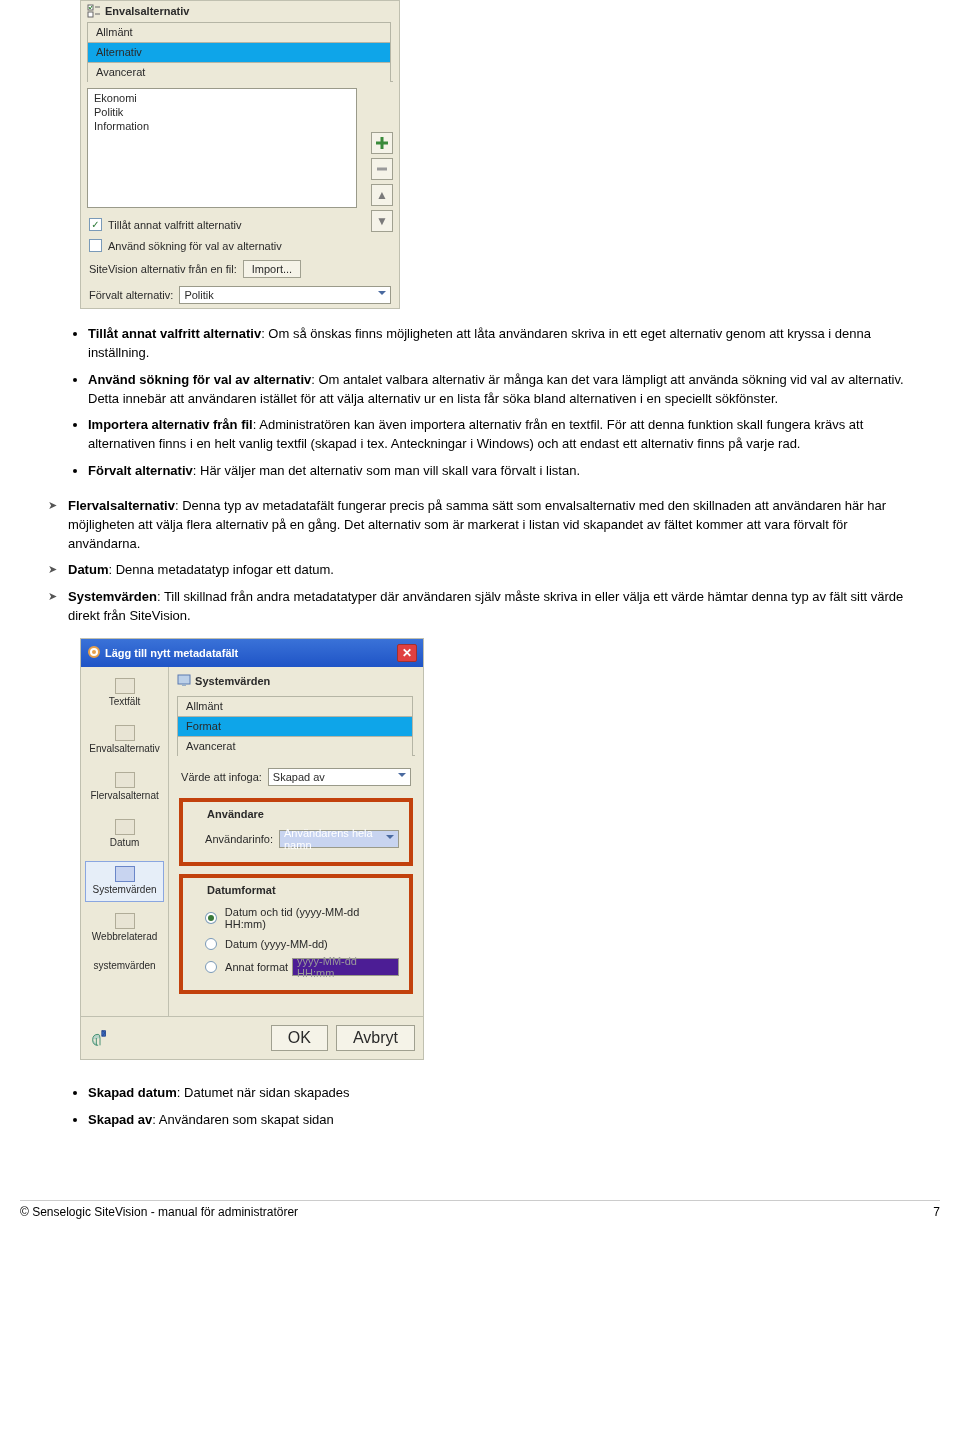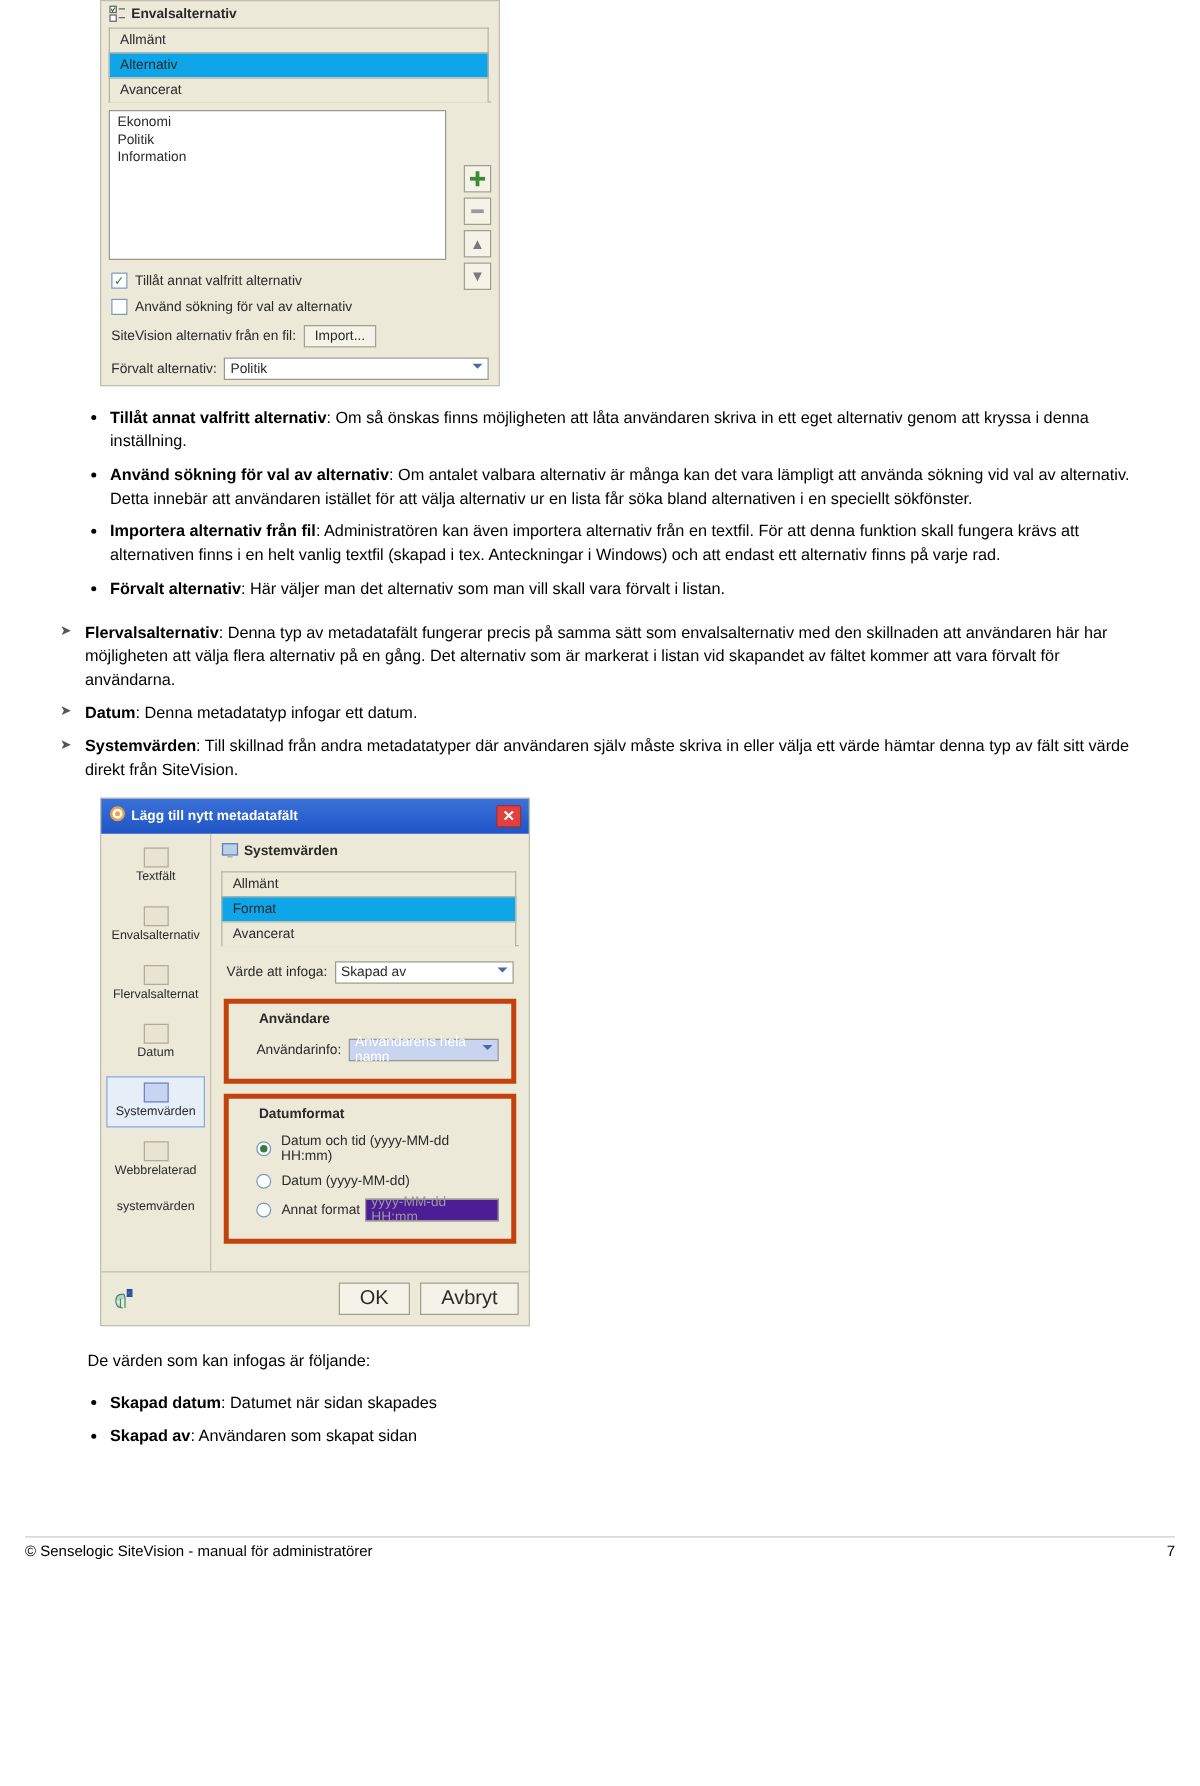--- a/index.html
+++ b/index.html
@@ -387,21 +387,20 @@
         <svg viewBox="0 0 24 24">
             <path d="M4 14 Q4 8 10 8 Q12 8 12 12 M8 12 L8 20 M12 12 L12 20 M10 20 Q4 20 4 14" fill="#b8d4c8" stroke="#3a8a6a" stroke-width="1"></path>
             <path d="M14 4 L18 4 L18 10 L14 10 Z M14 4 Q20 6 14 10" fill="#3a6ac0" stroke="#2a4a90"></path>
           </svg>
       </span>
       <span class="dlgbtn">OK</span>
       <span class="dlgbtn">Avbryt</span>
     </div>
   </div>
 
-  <p style="margin-left:30px;">De värden som kan infogas är följande:</p>
   <ul class="doc">
     <li><strong>Skapad datum</strong><span>:  Datumet när sidan skapades</span></li>
     <li><strong>Skapad av</strong><span>:  Användaren som skapat sidan</span></li>
   </ul>
 
 </div>
 
 <div class="footer">
   <span>© Senselogic SiteVision - manual för administratörer</span>
   <span>7</span>

